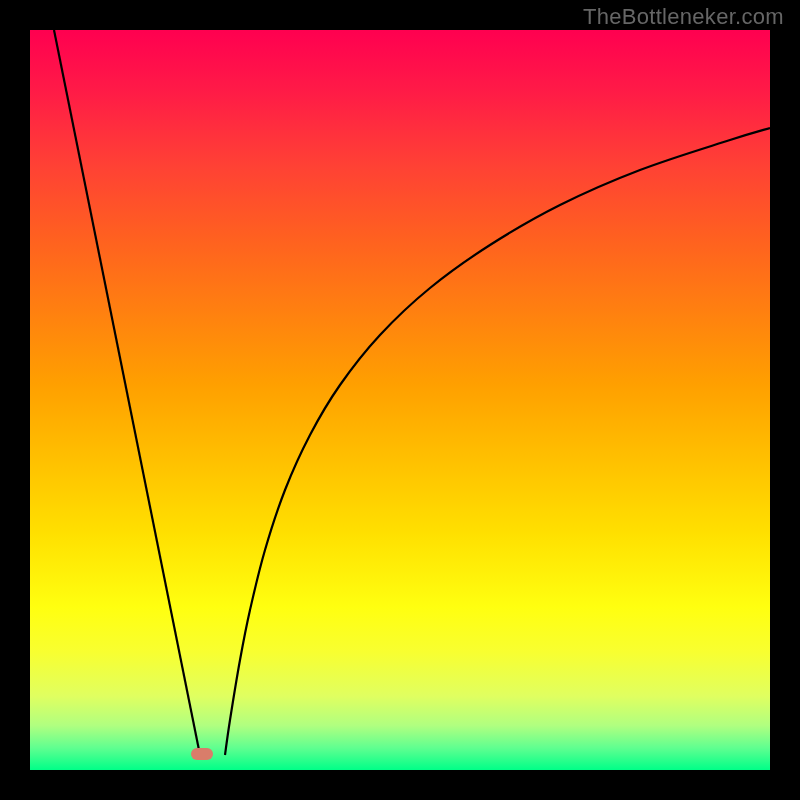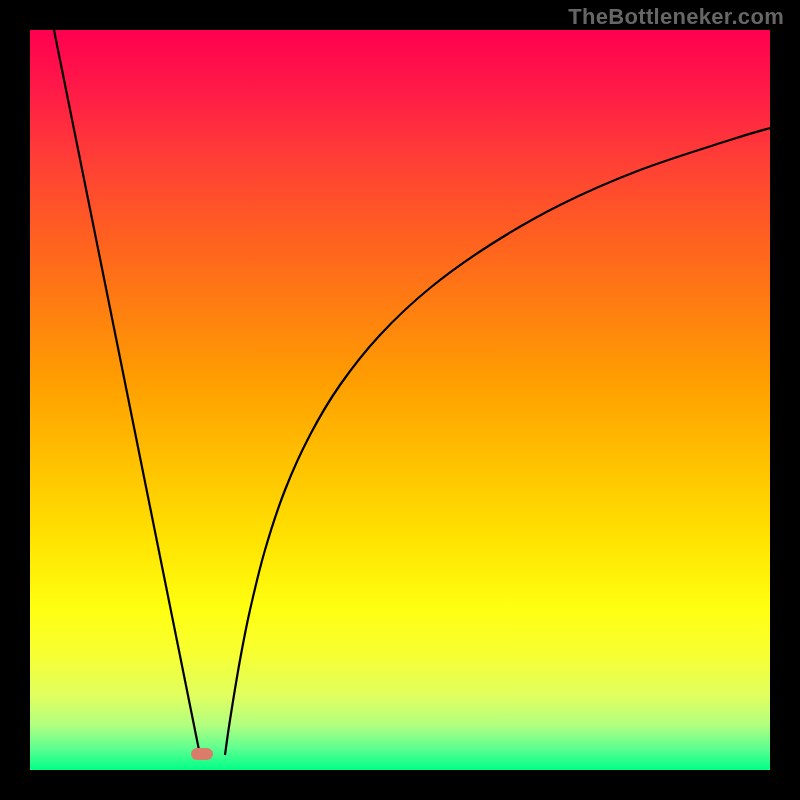--- a/index.html
+++ b/index.html
@@ -39,21 +39,21 @@
     #60ff90 97%,
     #00ff88 100%
   );
 }
 .watermark {
   position: absolute;
   top: 4px;
   right: 16px;
   font-family: Arial, Helvetica, sans-serif;
   font-size: 22px;
-  font-weight: bold;
+  font-weight: normal;
   color: #666666;
   letter-spacing: 0.3px;
 }
 svg.curve {
   position: absolute;
   left: 0;
   top: 0;
   width: 740px;
   height: 740px;
 }

